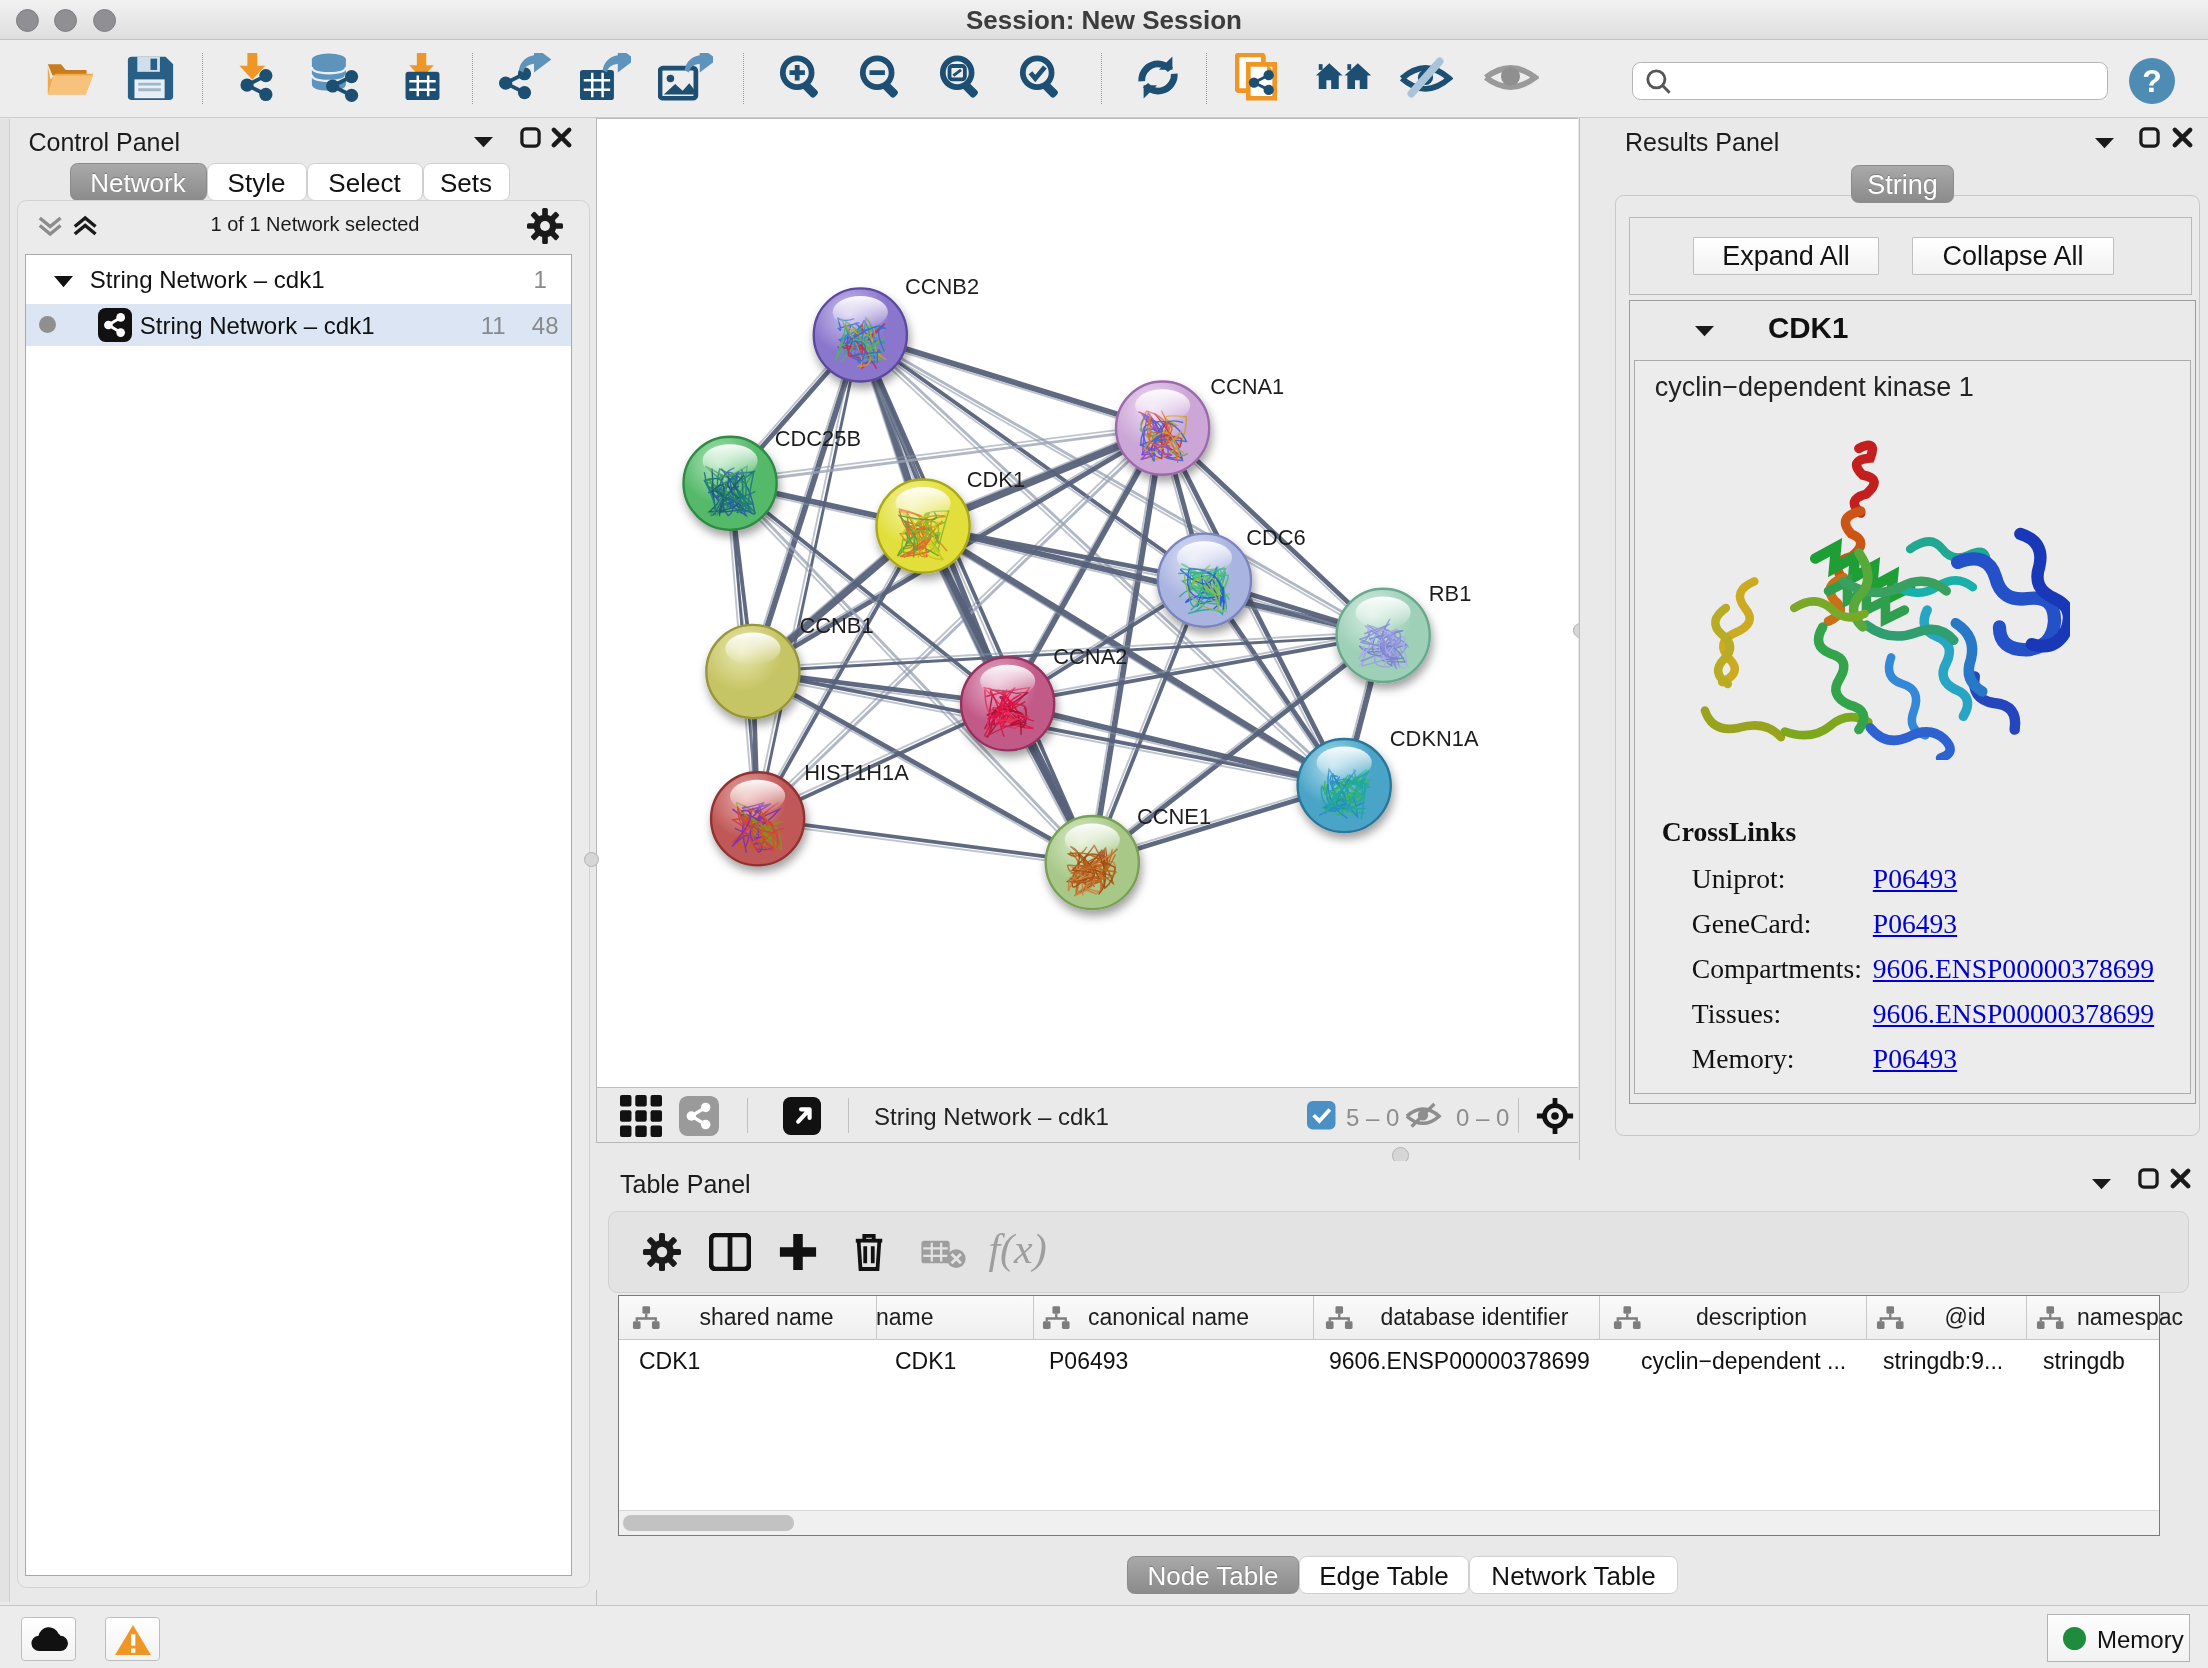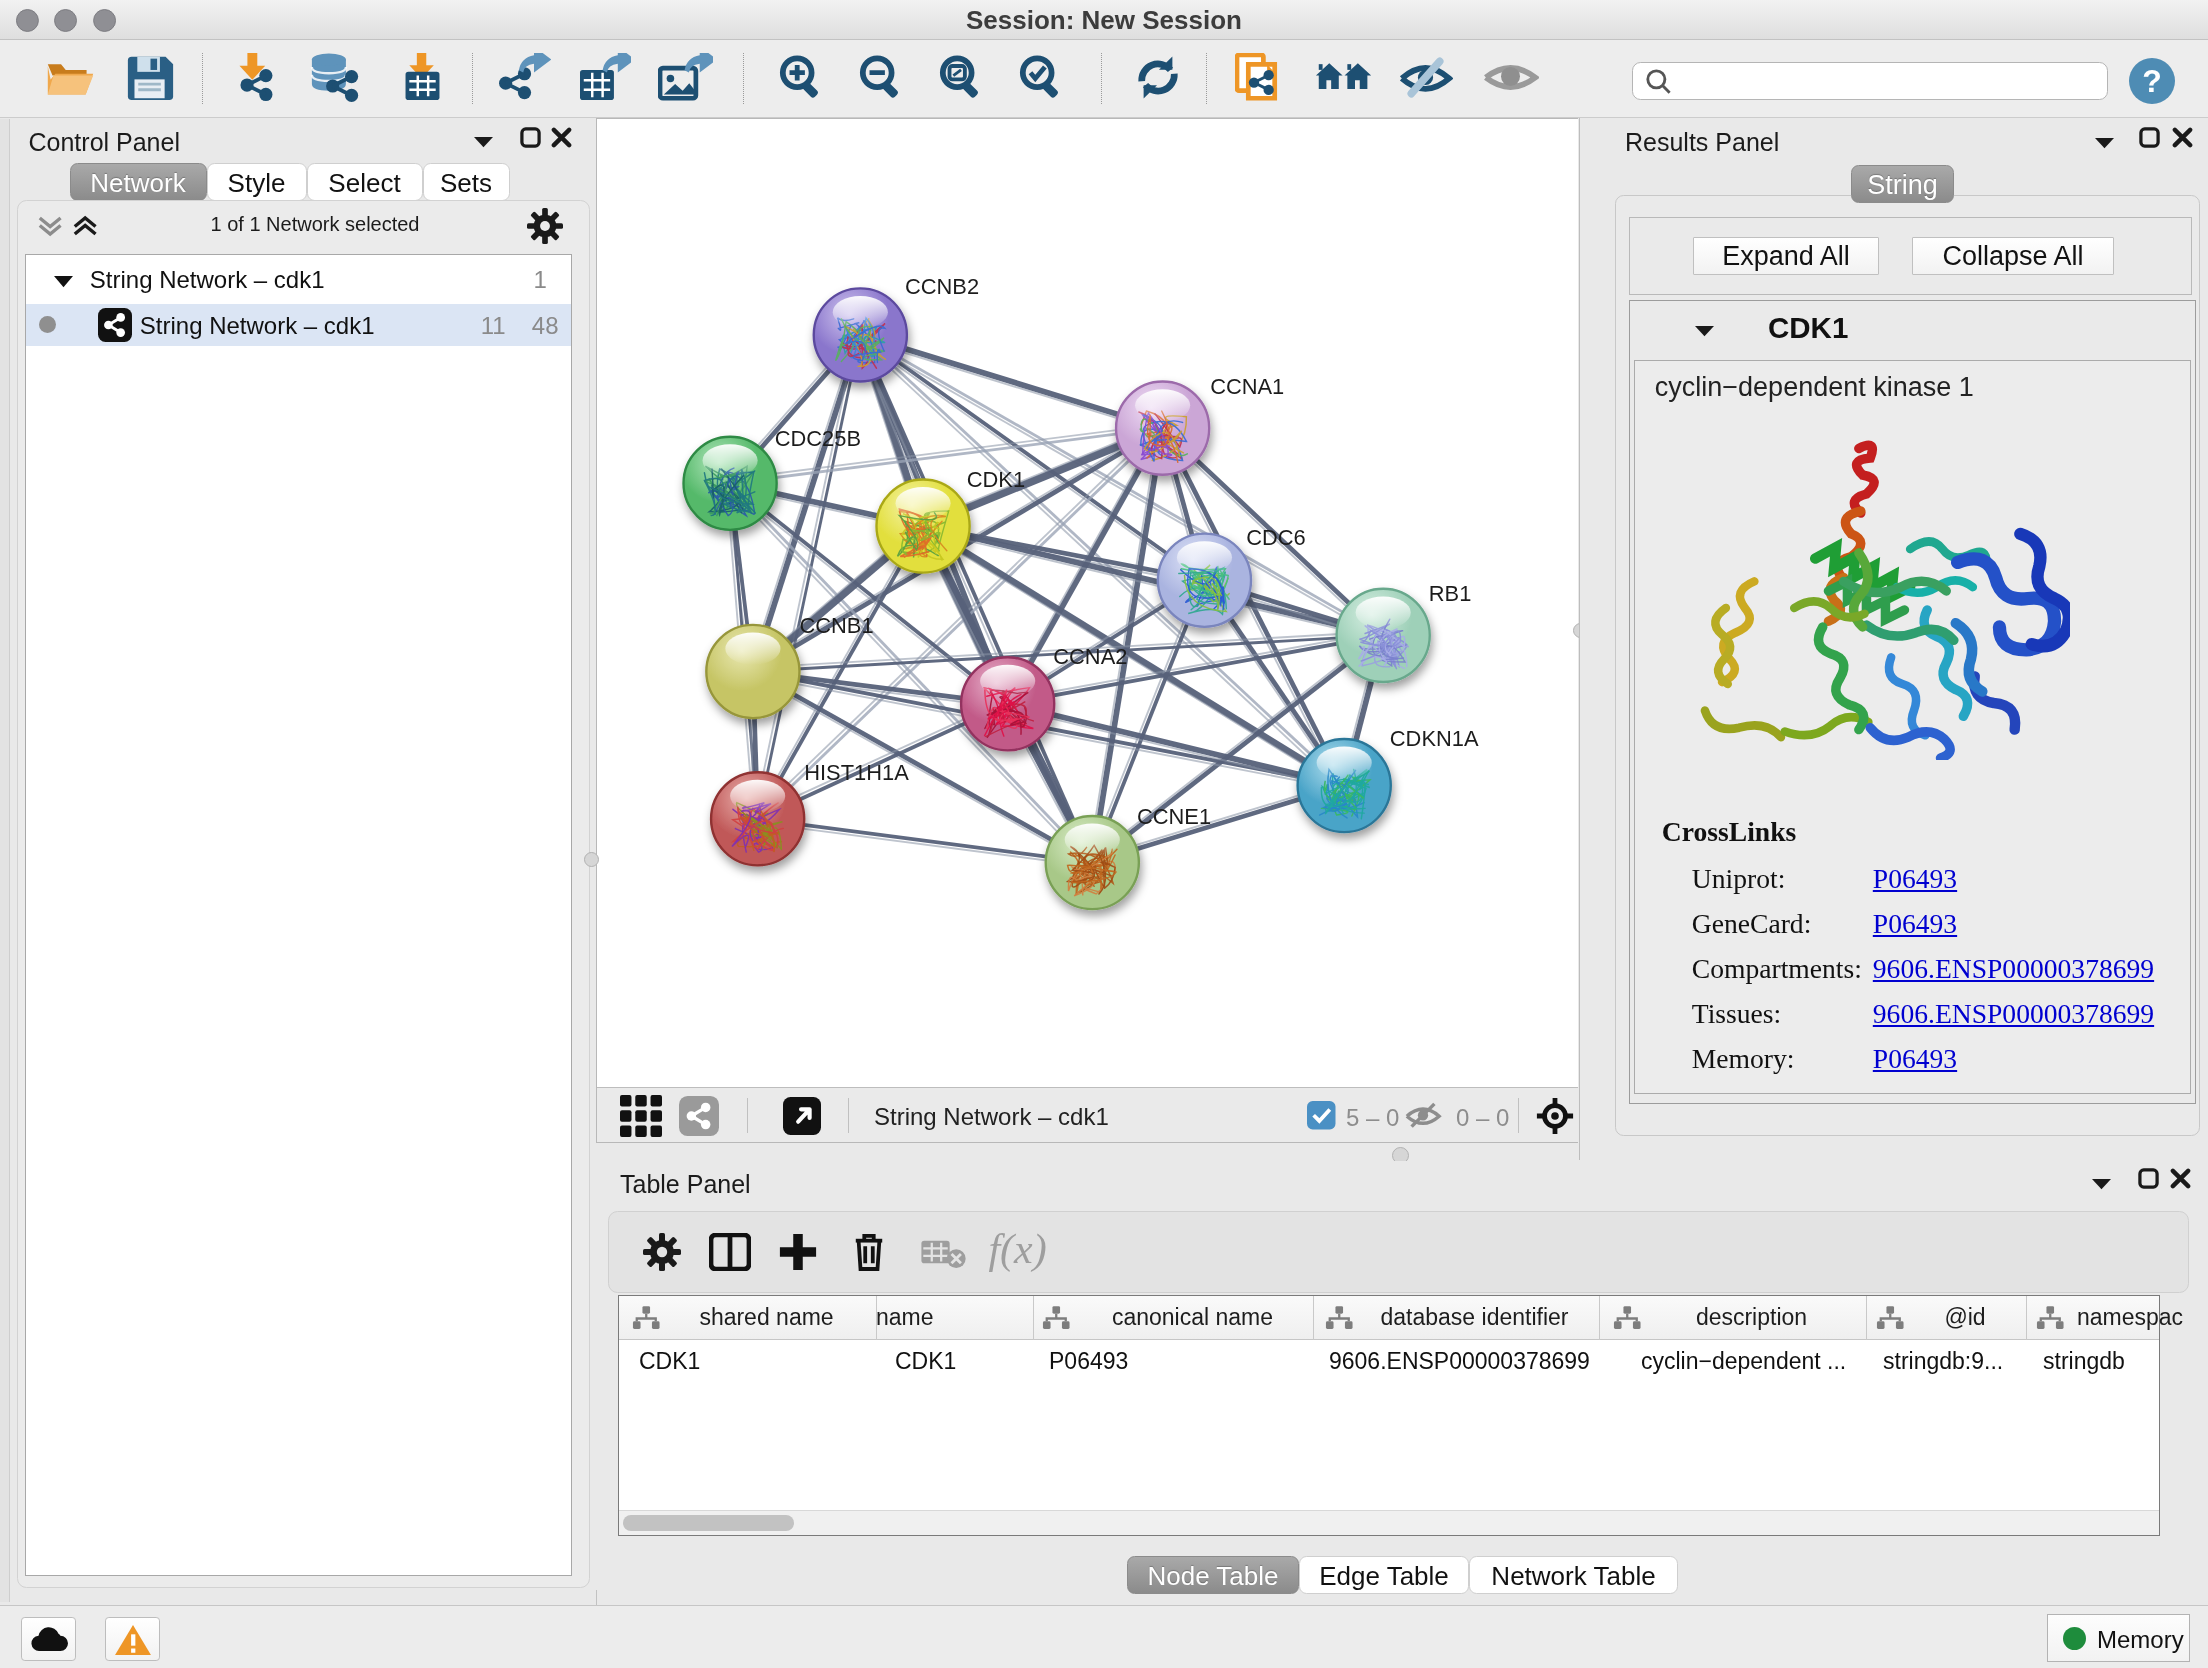--- a/index.html
+++ b/index.html
@@ -866,21 +866,21 @@
         <div class="abs" style="left:257px;top:7.6px;width:157px;">name</div>
       <div class="abs" style="left:414px;top:0;height:44px;border-left:1.9px solid #c9c9c9"></div>
         <div class="abs" style="left:423px;top:9.5px"><svg width="28.5" height="25" viewBox="0 0 30 26">
             <g fill="#7d7d7d">
               <rect x="11" y="0" width="8" height="8" rx="1.5"></rect>
               <rect x="1" y="16" width="8" height="8" rx="1.5"></rect>
               <rect x="21" y="16" width="8" height="8" rx="1.5"></rect>
               <path d="M15 8 v5 M5 16 v-3 h20 v3" stroke="#7d7d7d" stroke-width="2.4" fill="none"></path>
             </g>
           </svg></div>
-        <div class="abs" style="left:414px;top:7.6px;width:281px;text-align:center;text-indent:38px">canonical name</div>
+        <div class="abs" style="left:390px;top:7.6px;width:281px;text-align:center;text-indent:38px">canonical name</div>
       <div class="abs" style="left:694px;top:0;height:44px;border-left:1.9px solid #c9c9c9"></div>
         <div class="abs" style="left:706px;top:9.5px"><svg width="28.5" height="25" viewBox="0 0 30 26">
             <g fill="#7d7d7d">
               <rect x="11" y="0" width="8" height="8" rx="1.5"></rect>
               <rect x="1" y="16" width="8" height="8" rx="1.5"></rect>
               <rect x="21" y="16" width="8" height="8" rx="1.5"></rect>
               <path d="M15 8 v5 M5 16 v-3 h20 v3" stroke="#7d7d7d" stroke-width="2.4" fill="none"></path>
             </g>
           </svg></div>
         <div class="abs" style="left:694px;top:7.6px;width:285px;text-align:center;text-indent:38px">database identifier</div>

